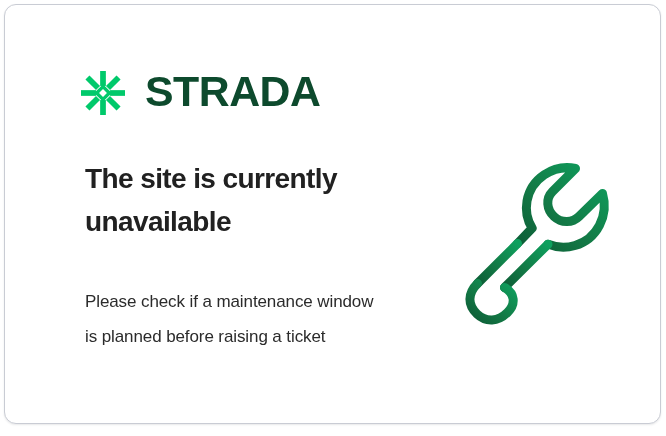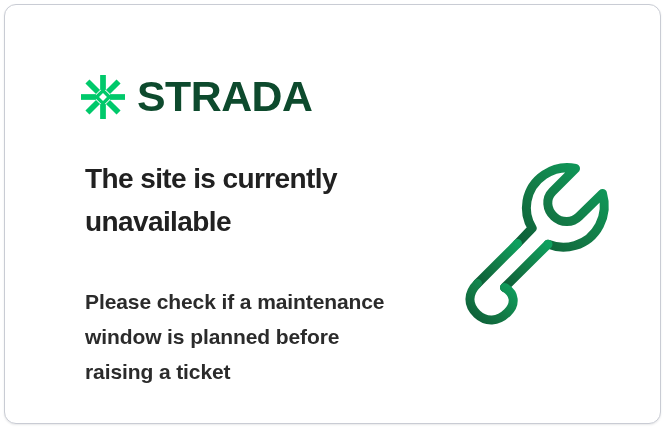--- a/index.html
+++ b/index.html
@@ -36,22 +36,22 @@
     box-shadow: 0 1px 2px rgba(30, 35, 50, 0.10);
     overflow: hidden;
   }
 
   
   .brand {
     position: absolute;
     left: 76px;
     top: 66px;
     display: flex;
-    align-items: center;
-    gap: 12px;
+    align-items: flex-start;
+    gap: 20px;
     height: 52px;
   }
   .brand-mark {
     width: 44px;
     height: 44px;
     display: block;
     flex: none;
   }
   .brand-name {
     font-family: "Liberation Sans", sans-serif;
@@ -78,23 +78,23 @@
     font-size: 28px;
     line-height: 43px;
     font-weight: bold;
     color: #212121;
     letter-spacing: -0.6px;
   }
   .body-copy {
     margin: 0;
     padding-top: 41px;
     font-family: "Liberation Sans", sans-serif;
-    font-size: 21px;
+    font-size: 17px;
     line-height: 35px;
-    font-weight: bold;
+    font-weight: normal;
     color: #2b2b2b;
     letter-spacing: -0.1px;
     max-width: 300px;
   }
 
   
   .wrench {
     position: absolute;
     left: 452px;
     top: 148px;

